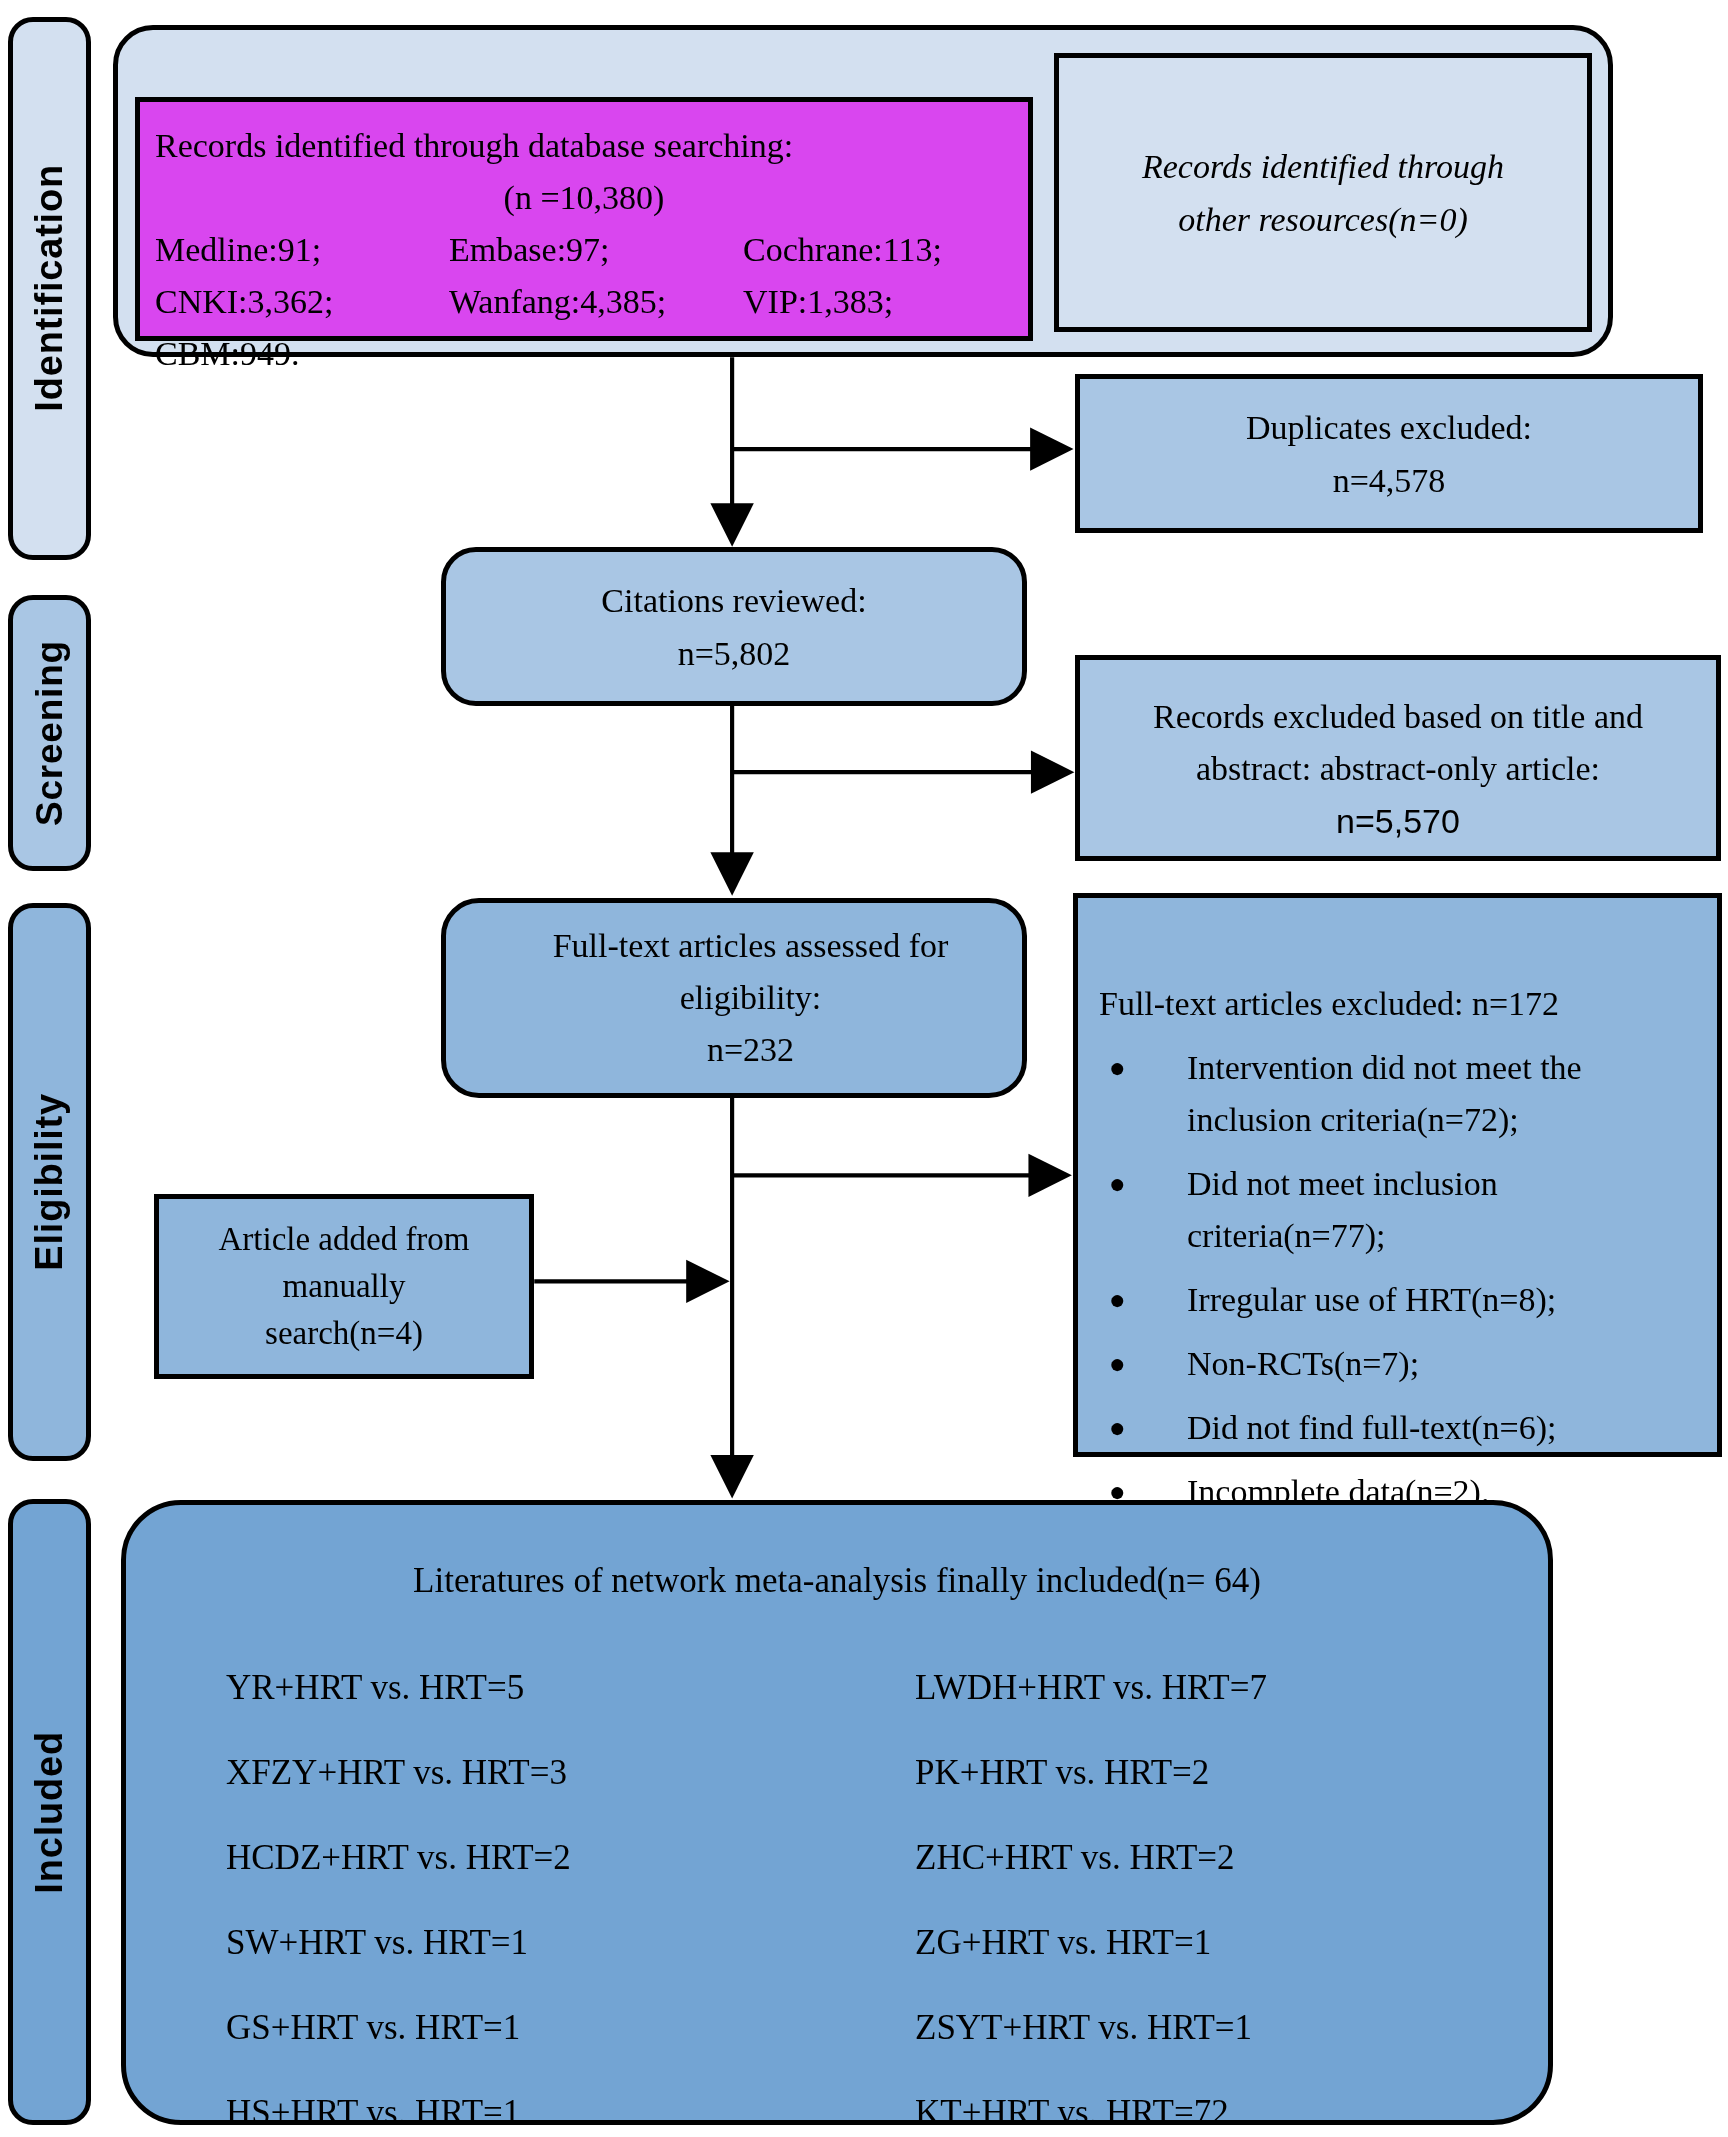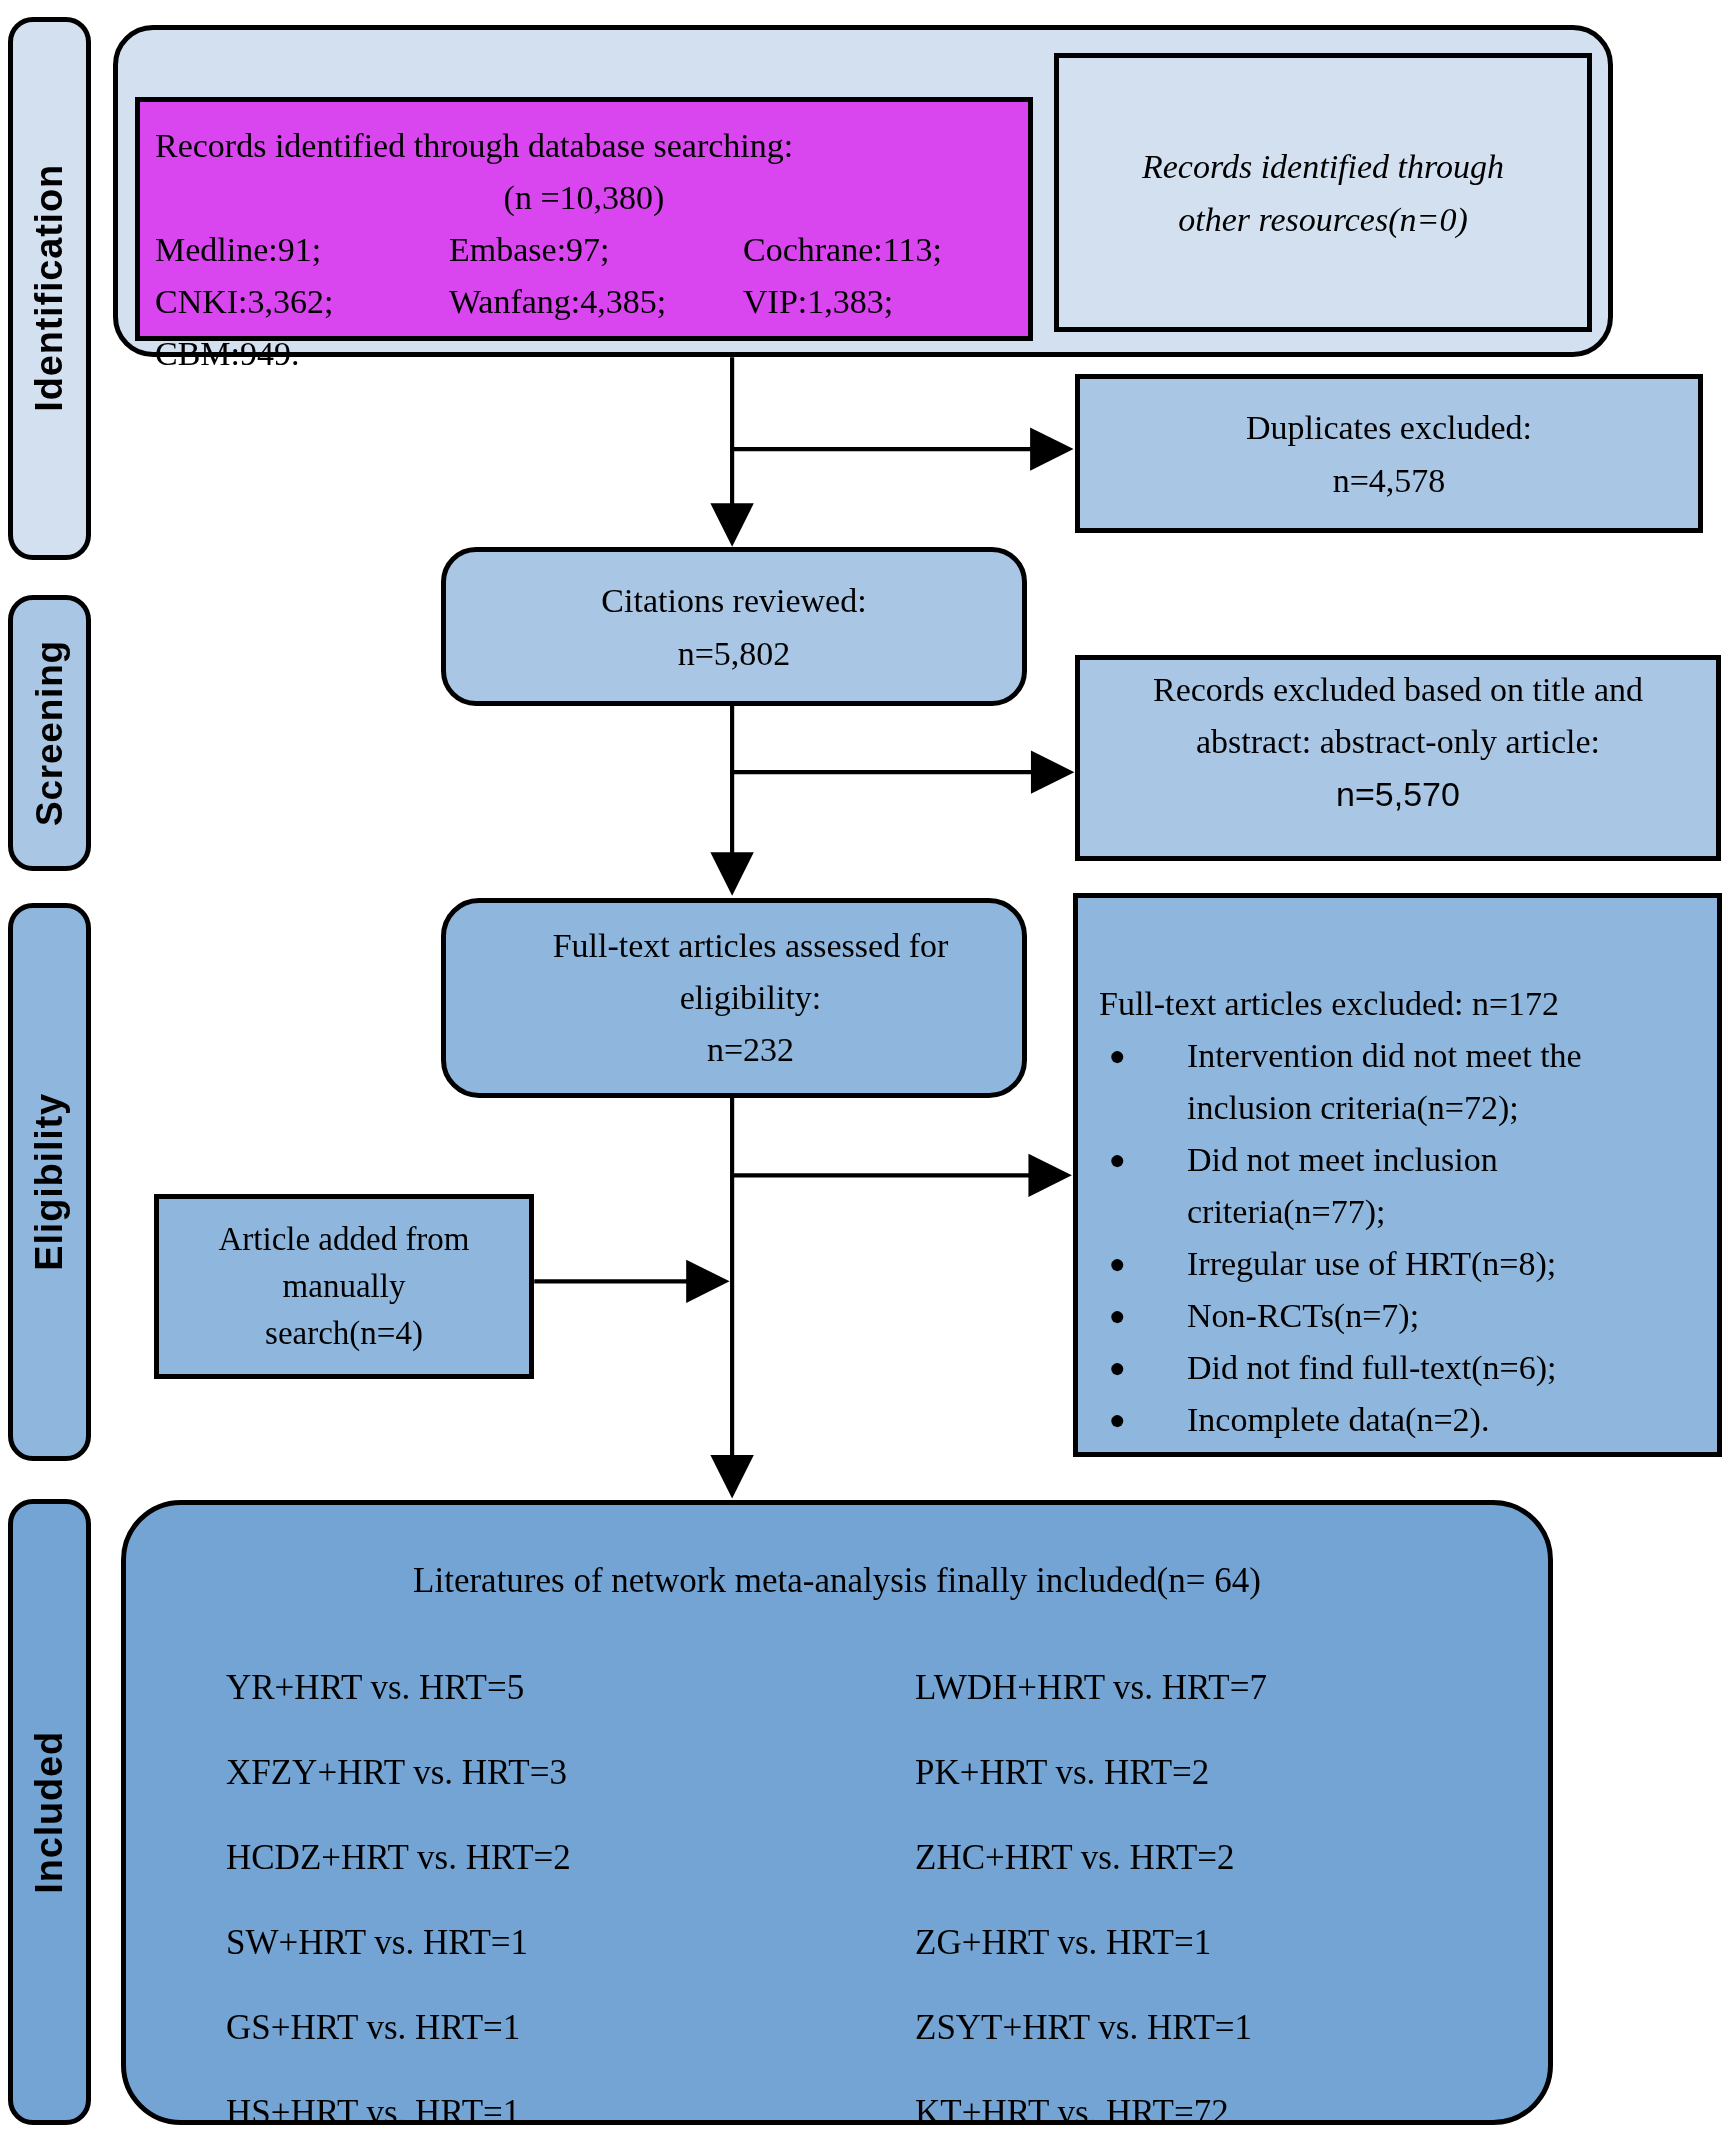--- a/index.html
+++ b/index.html
@@ -42,29 +42,29 @@
   #db-box .t-center{width:100%;text-align:center;}
   .db-grid{width:100%;display:grid;grid-template-columns:294px 294px auto;text-align:left;}
   #other-box{
     left:1054px;top:53px;width:538px;height:279px;background:#d3e0f0;border-width:5px;font-style:italic;
   }
   
   #duplicates-box{left:1075px;top:374px;width:628px;height:159px;background:#a9c6e4;}
   #citations-box{left:441px;top:547px;width:586px;height:159px;background:#a9c6e4;border-radius:35px;}
   #records-excluded-box{
     left:1075px;top:655px;width:646px;height:206px;background:#a9c6e4;
-    justify-content:flex-start;padding-top:4px;line-height:52px;
+    justify-content:flex-start;padding-top:31px;line-height:52px;
   }
   .sans-num{font-family:"Liberation Sans","DejaVu Sans",sans-serif;}
   
   #fulltext-assessed-box{left:441px;top:898px;width:586px;height:200px;background:#8fb6dc;border-radius:38px;line-height:52px;padding-left:33px;}
   #fulltext-excluded-box{
     left:1073px;top:893px;width:649px;height:564px;background:#8fb6dc;
     justify-content:flex-start;align-items:flex-start;text-align:left;
-    padding:80px 16.7px 0 21px;line-height:52px;
+    padding:80px 16.7px 0 21px;line-height:52px;gap:12px;
   }
   .bullet-row{display:grid;grid-template-columns:88px 1fr;width:100%;}
   .bullet-glyph{font-size:28px;line-height:52px;padding-left:10px;}
   #manual-box{left:154px;top:1194px;width:380px;height:185px;background:#8fb6dc;line-height:47px;font-size:33px;}
   
   #included-box{
     left:121px;top:1500px;width:1432px;height:625px;background:#73a4d3;
     border-radius:60px;justify-content:flex-start;align-items:stretch;
     font-size:35px;line-height:48px;text-align:left;
   }

